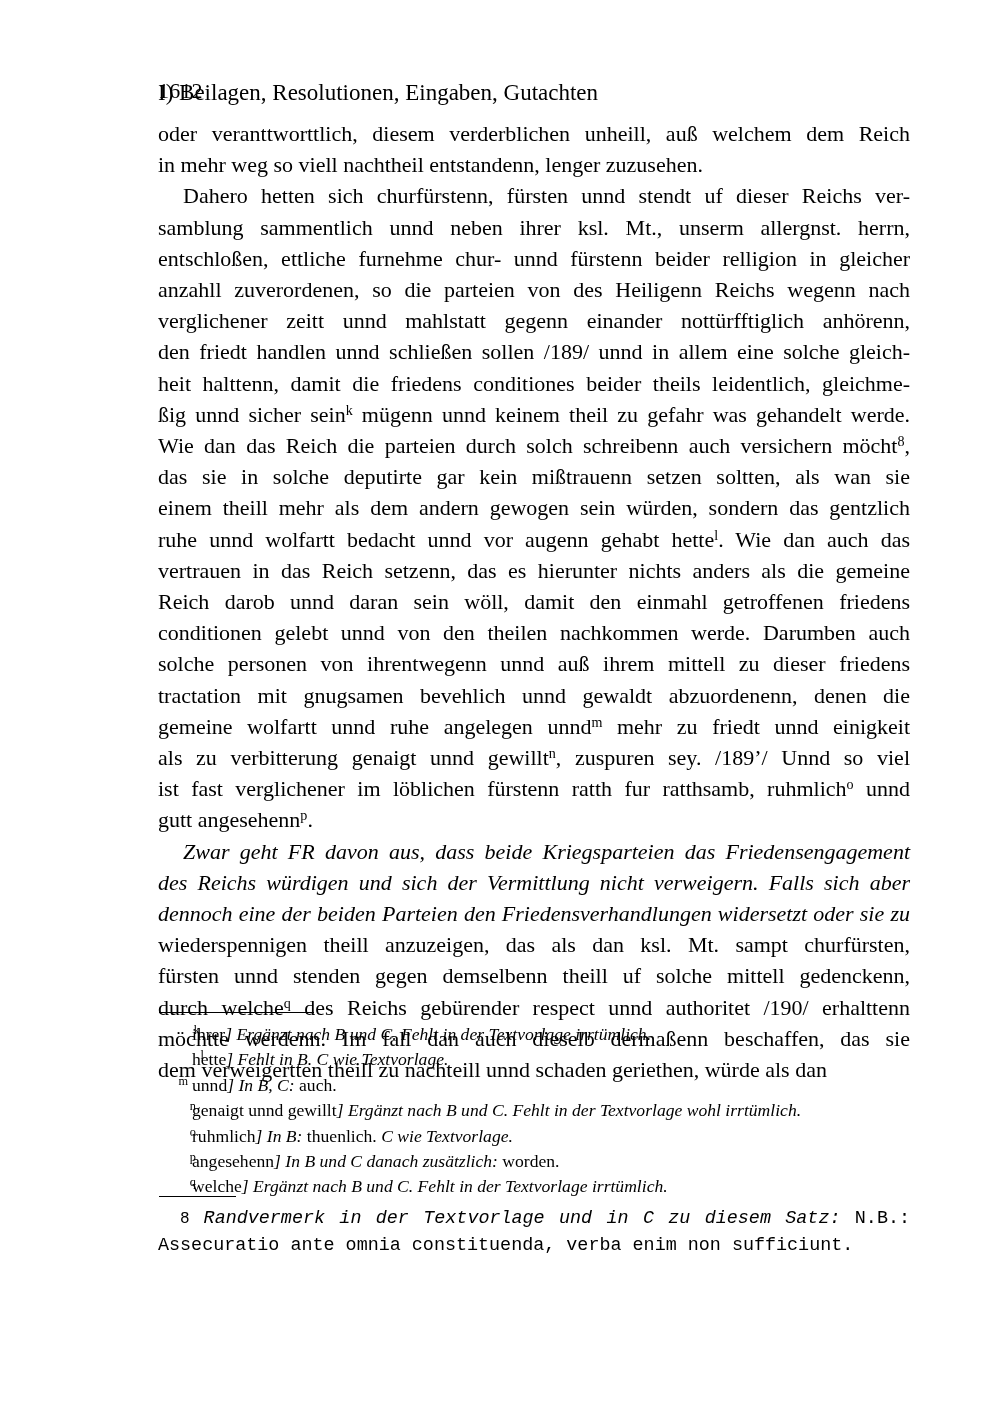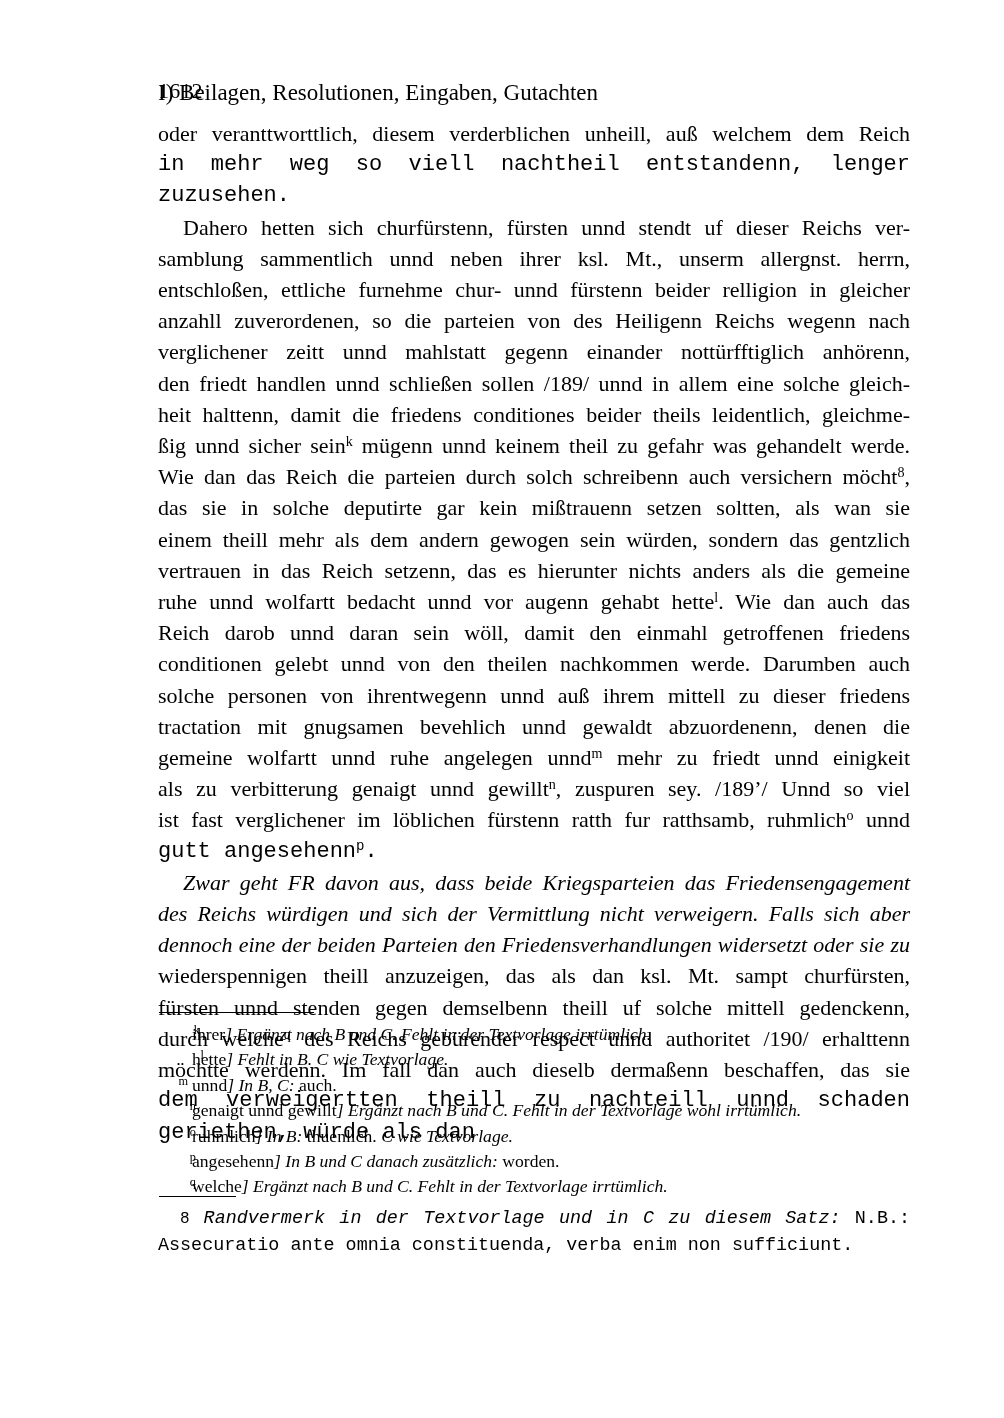--- a/index.html
+++ b/index.html
@@ -78,21 +78,20 @@
 
   
   .ln {
     display: block;
     text-align: justify;
     text-align-last: justify;
     white-space: pre-wrap;
   }
   .ln.last {
     text-align-last: left;
-    font-family: Liberation Mono, monospace;
   }
   .ln.noindent { text-indent: 0; }
   .ln.first { text-indent: 25px; }
 
   
   .rule {
     position: absolute;
     height: 0;
     border-top: 1.3px solid #000;
   }
@@ -189,23 +188,23 @@
       <span class="ln noindent">verglichener zeitt unnd mahlstatt gegenn einander nottürfftiglich anhörenn,</span>
       <span class="ln noindent">den friedt handlen unnd schließen sollen /189/ unnd in allem eine solche gleich-</span>
       <span class="ln noindent">heit halttenn, damit die friedens conditiones beider theils leidentlich, gleichme-</span>
 
       <span class="ln noindent"><span>ßig unnd sicher sein</span><sup class="note">k</sup><span> mügenn unnd keinem theil zu gefahr was gehandelt werde.</span></span>
 
       <span class="ln noindent"><span>Wie dan das Reich die parteien durch solch schreibenn auch versichern möcht</span><sup class="note">8</sup><span>,</span></span>
 
       <span class="ln noindent">das sie in solche deputirte gar kein mißtrauenn setzen soltten, als wan sie</span>
       <span class="ln noindent">einem theill mehr als dem andern gewogen sein würden, sondern das gentzlich</span>
+      <span class="ln noindent"><span>ruhe unnd wolfartt bedacht unnd vor augenn gehabt hette</span><sup class="note">l</sup><span>. Wie dan auch das</span></span>
+
       <span class="ln noindent">vertrauen in das Reich setzenn, das es hierunter nichts anders als die gemeine</span>
-
-      <span class="ln noindent"><span>ruhe unnd wolfartt bedacht unnd vor augenn gehabt hette</span><sup class="note">l</sup><span>. Wie dan auch das</span></span>
 
       <span class="ln noindent">Reich darob unnd daran sein wöll, damit den einmahl getroffenen friedens</span>
       <span class="ln noindent">conditionen gelebt unnd von den theilen nachkommen werde. Darumben auch</span>
       <span class="ln noindent">solche personen von ihrentwegenn unnd auß ihrem mittell zu dieser friedens</span>
       <span class="ln noindent">tractation mit gnugsamen bevehlich unnd gewaldt abzuordenenn, denen die</span>
 
       <span class="ln noindent"><span>gemeine wolfartt unnd ruhe angelegen unnd</span><sup class="note">m</sup><span> mehr zu friedt unnd einigkeit</span></span>
 
       <span class="ln noindent"><span>als zu verbitterung genaigt unnd gewillt</span><sup class="note">n</sup><span>, zuspuren sey. /189’/ Unnd so viel</span></span>
 

